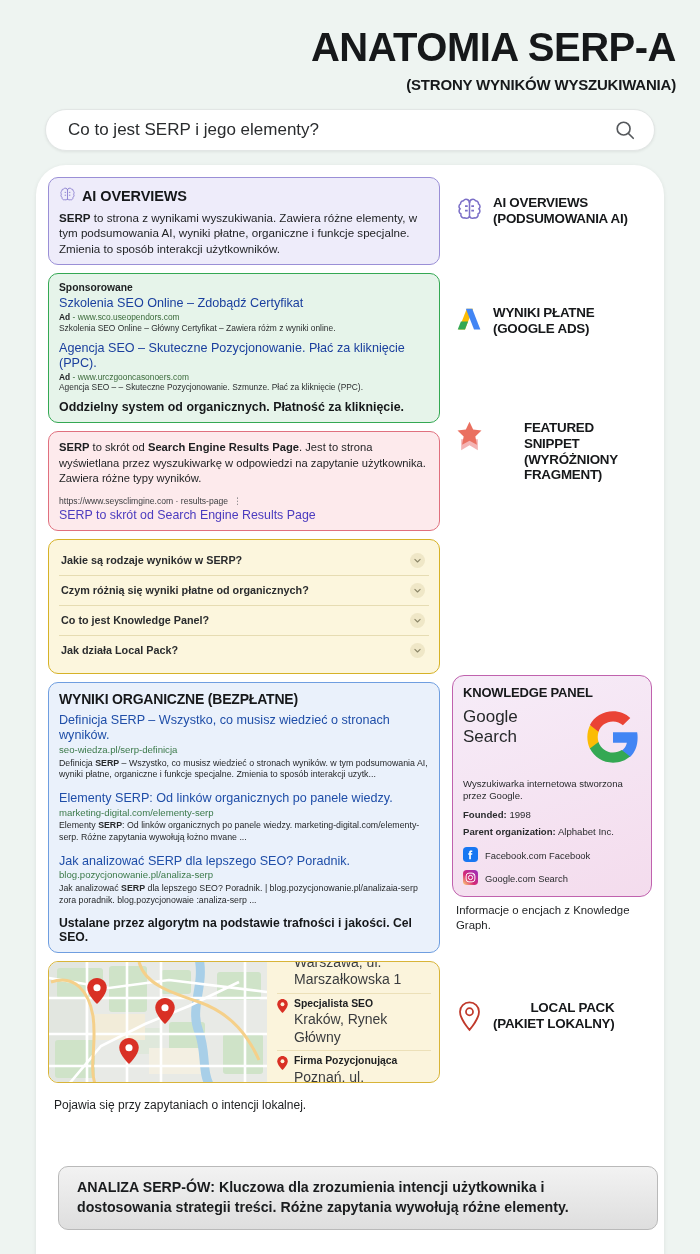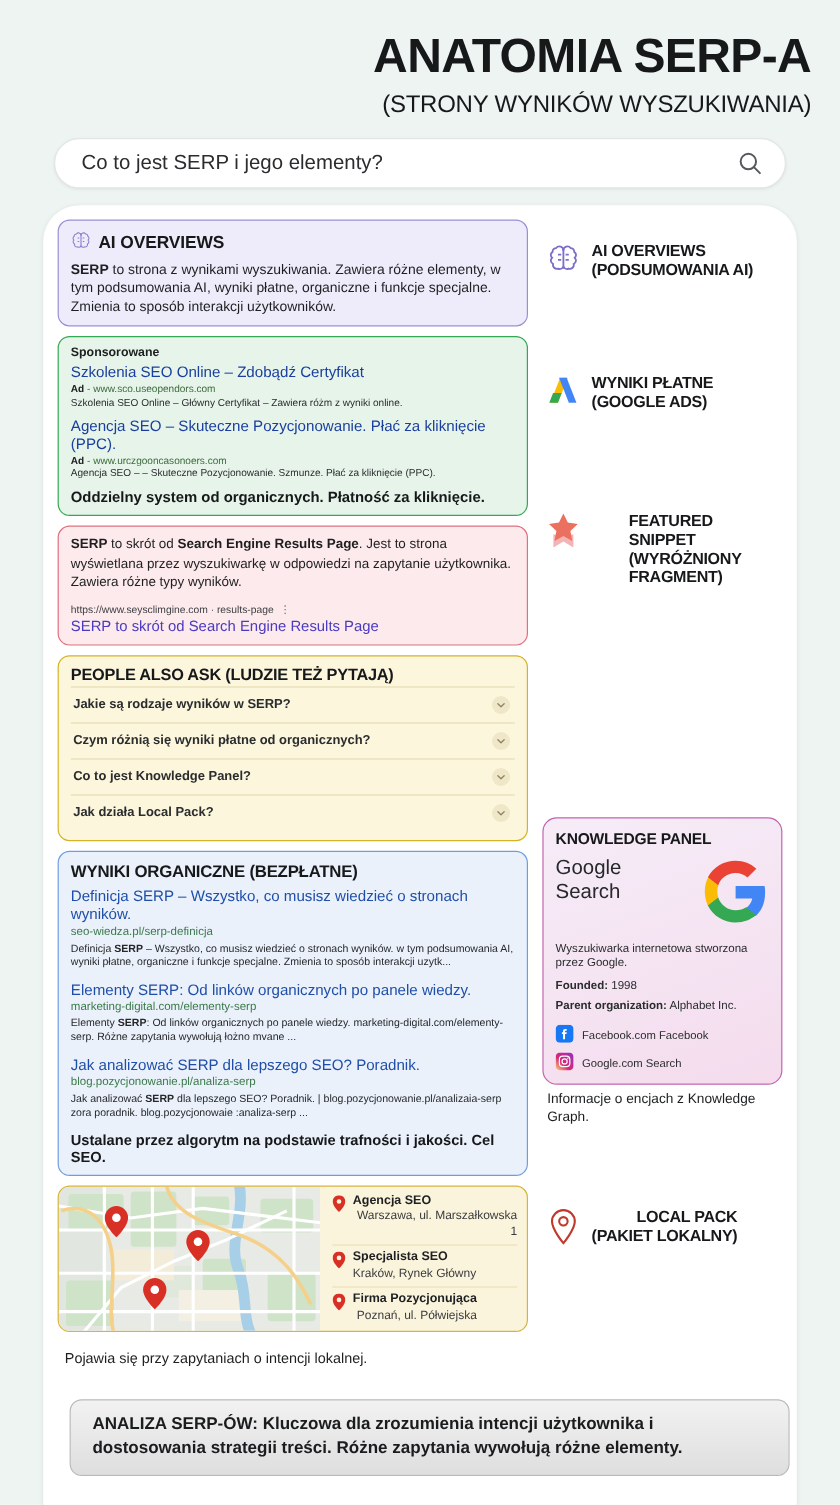--- a/index.html
+++ b/index.html
@@ -16,22 +16,22 @@
   
   .header { padding: 26px 24px 0; text-align: right; }
   .title-main {
     font-size: 40px;
     font-weight: bold;
     letter-spacing: -0.5px;
     color: #16181a;
     line-height: 1.05;
   }
   .title-sub {
-    font-size: 20px;
-    font-weight: normal;
+    font-size: 15px;
+    font-weight: bold;
     color: #16181a;
     margin-top: 8px;
     letter-spacing: -0.2px;
   }
 
   
   .searchbar-wrap { padding: 16px 45px 0; }
   .searchbar {
     background: #ffffff;
     border: 1px solid #e2e6e5;
@@ -121,21 +121,21 @@
   .org-d b { font-weight: bold; }
   .org-note { font-size: 12.2px; font-weight: bold; color: #16181a; margin-top: 6px; }
 
   
   .local-inner { display: flex; height: 100%; }
   .map { width: 218px; flex: 0 0 218px; position: relative; overflow: hidden; border-radius: 9px 0 0 9px; }
   .local-list { flex: 1; padding: 7px 8px 7px 10px; display:flex; flex-direction: column; justify-content: center;}
   .local-row { display: flex; gap: 6px; padding: 4px 0; border-top: 1px solid #ece0b8; align-items:flex-start;}
   .local-row:first-child { border-top: none; }
   .local-name { font-size: 10.4px; font-weight: bold; color: #1d1f21; line-height:1.2;}
-  .local-addr { font-size: 10px; color: #3a3c3e; line-height:1.25; margin-top:1px;text-align:right;}
+  .local-addr { font-size: 14px; color: #3a3c3e; line-height:1.25; margin-top:1px;}
   .local-caption { font-size: 12px; color: #1d1f21; padding: 7px 4px 0 6px; }
 
   
   .legend-item {
     position: absolute; left: 4px; right: 2px;
     display: flex; align-items: flex-start; gap: 9px;
   }
   .legend-icon { width: 30px; flex: 0 0 30px; display: flex; justify-content: center; padding-top: 1px;}
   .legend-text { font-size: 13.4px; font-weight: bold; color: #16181a; line-height: 1.18; letter-spacing: -0.25px;}
 
@@ -233,21 +233,20 @@
         <b>SERP</b><span> to skrót od </span><b>Search Engine Results Page</b><span>. Jest to strona wyświetlana przez wyszukiwarkę w odpowiedzi na zapytanie użytkownika. Zawiera różne typy wyników.</span>
       </div>
       <div class="fs-url">
         <span>https://www.seysclimgine.com · results-page</span>
         <span class="dots">⋮</span>
       </div>
       <div class="fs-link">SERP to skrót od Search Engine Results Page</div>
     </div>
 
     <div class="block blk-paa">
-      <div class="paa-title">PEOPLE ALSO ASK (LUDZIE TEŻ PYTAJĄ)</div>
 
       <div class="paa-row">
         <span>Jakie są rodzaje wyników w SERP?</span>
         <span class="chev">
           <svg viewBox="0 0 24 24" width="9" height="9" fill="none" stroke="#8d8768" stroke-width="3" stroke-linecap="round" stroke-linejoin="round">
               <polyline points="5,9 12,16 19,9"></polyline>
             </svg>
         </span>
       </div>
       <div class="paa-row">

